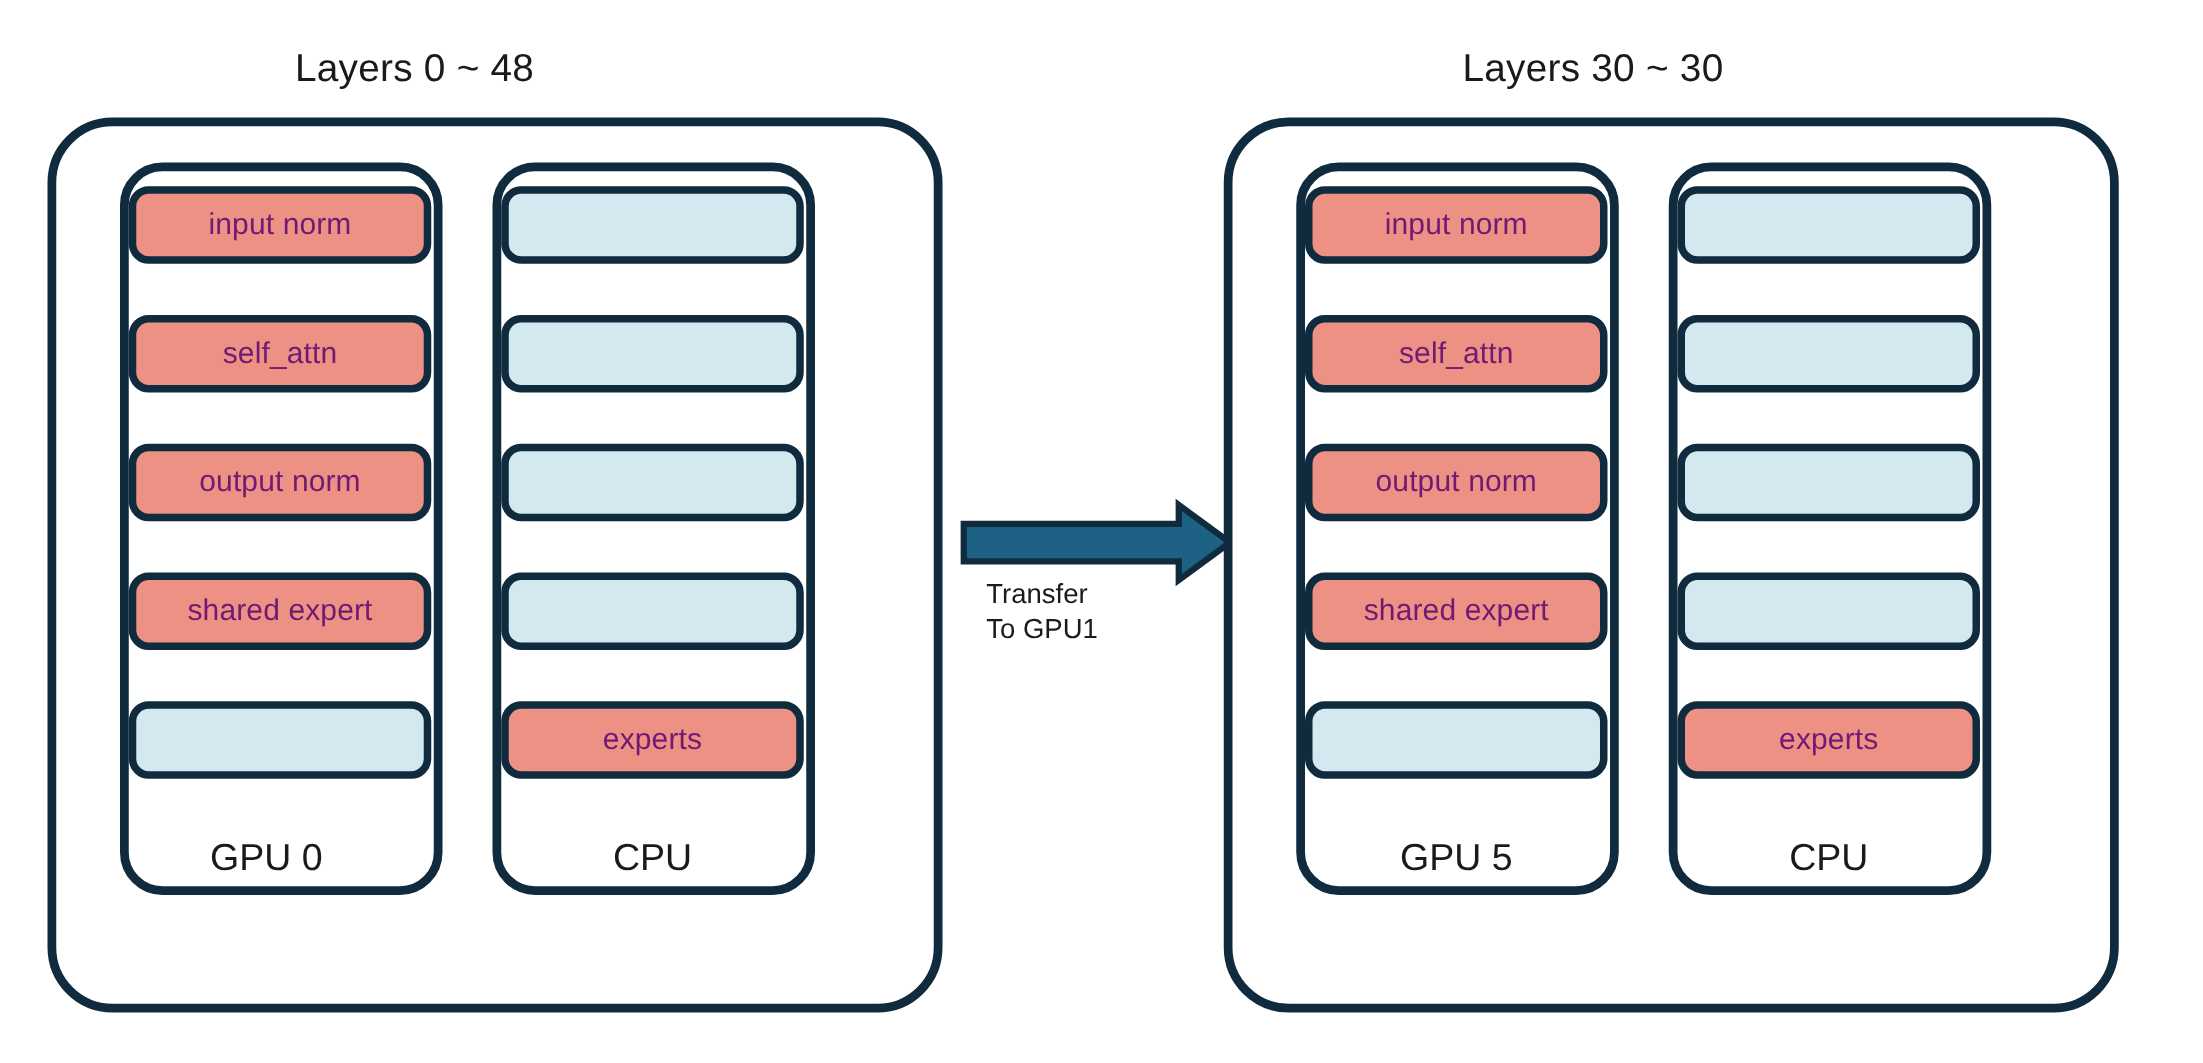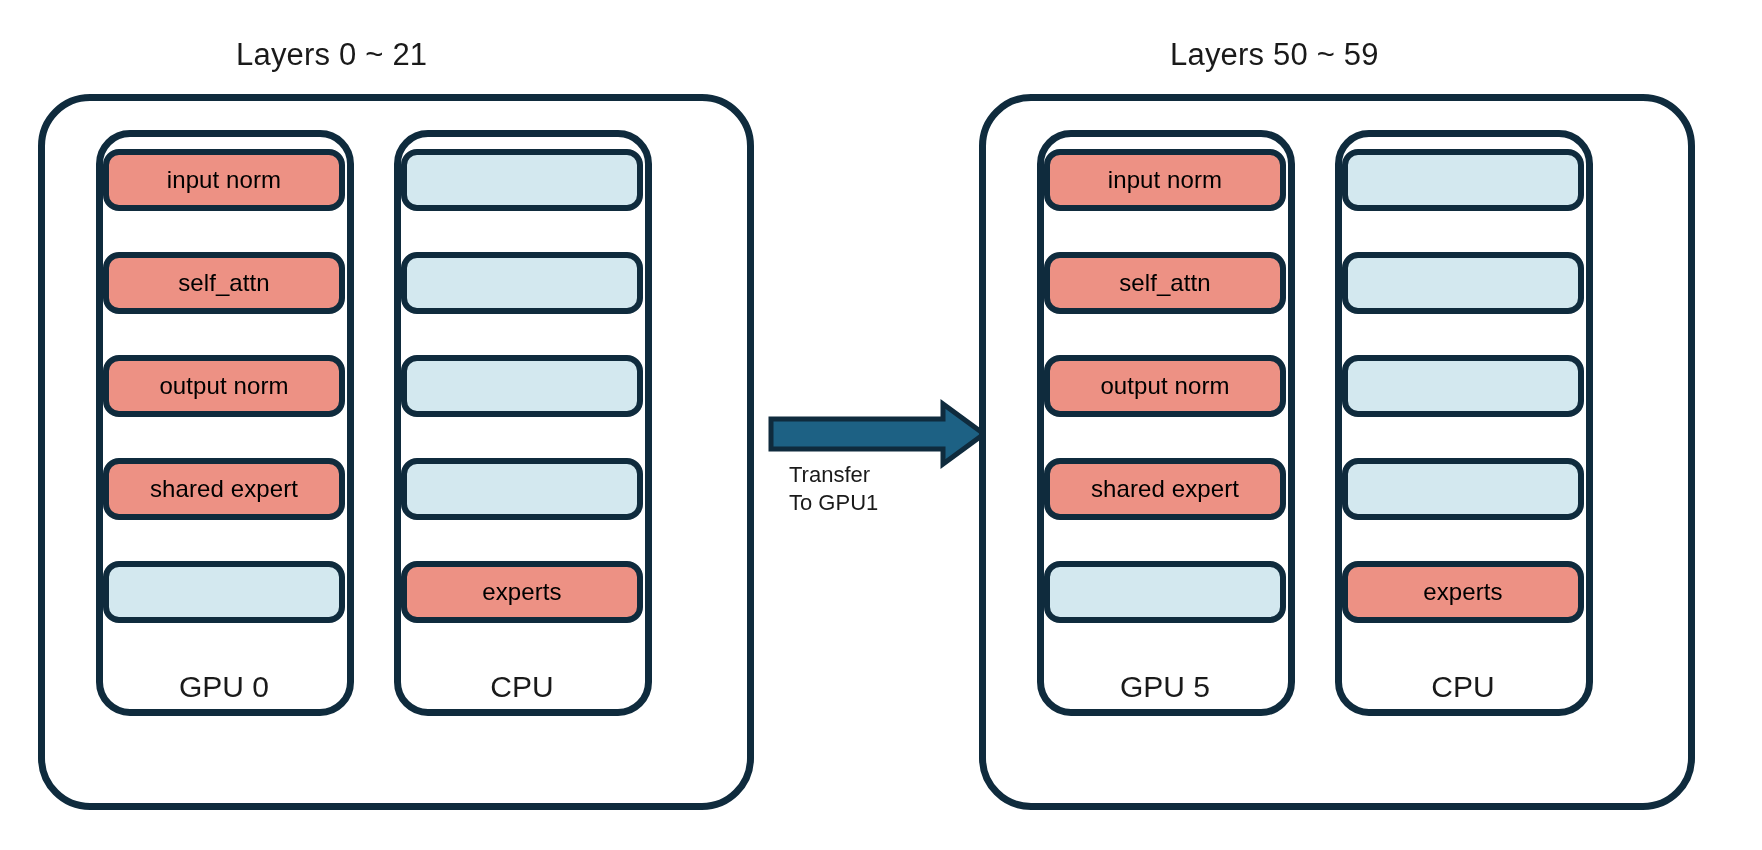--- a/index.html
+++ b/index.html
@@ -48,21 +48,21 @@
 
   
   .block {
     position: absolute;
     border: 6px solid #0f2b3d;
     border-radius: 16px;
     box-sizing: border-box;
     display: flex;
     align-items: center;
     justify-content: center;
-    color: #000000;
+    color: #701a75;
     font-size: 24px;
     white-space: nowrap;
     letter-spacing: 0.1px;
   }
   .block.red   { background: #ed9184; }
   .block.blue  { background: #d3e8ef; }
 
   
   .device-label {
     position: absolute;
@@ -117,50 +117,50 @@
 
     <g>
       <line x1="1166" y1="211" x2="1166" y2="246" stroke="#111111" stroke-width="7" marker-end="url(#arrowBlack)"></line>
       <line x1="1166" y1="314" x2="1166" y2="349" stroke="#111111" stroke-width="7" marker-end="url(#arrowBlack)"></line>
       <line x1="1166" y1="417" x2="1166" y2="452" stroke="#111111" stroke-width="7" marker-end="url(#arrowBlack)"></line>
     </g>
 
     <line x1="1286" y1="492" x2="1393" y2="585" stroke="#111111" stroke-width="7" marker-end="url(#arrowBlack)"></line>
   </svg>
 
-  <div class="panel-title" style="left:236px; top:37px;">Layers 0 ~ 21</div>
+  <div class="panel-title" style="left:236px; top:37px;">Layers 0 ~ 48</div>
 
   <div class="device" style="left:38px; top:94px; width:716px; height:716px;"></div>
 
   <div class="column" style="left:96px; top:130px; width:258px; height:586px;"></div>
 
   <div class="block red" style="left:103px; top:149px; width:242px; height:62px;">input norm</div>
   <div class="block red" style="left:103px; top:252px; width:242px; height:62px;">self_attn</div>
   <div class="block red" style="left:103px; top:355px; width:242px; height:62px;">output norm</div>
   <div class="block red" style="left:103px; top:458px; width:242px; height:62px;">shared expert</div>
   <div class="block blue" style="left:103px; top:561px; width:242px; height:62px;"></div>
 
-  <div class="device-label" style="left:103px; top:670px; width:242px;">GPU 0</div>
+  <div class="device-label" style="left:92px; top:670px; width:242px;">GPU 0</div>
 
   <div class="column" style="left:394px; top:130px; width:258px; height:586px;"></div>
 
   <div class="block blue" style="left:401px; top:149px; width:242px; height:62px;"></div>
   <div class="block blue" style="left:401px; top:252px; width:242px; height:62px;"></div>
   <div class="block blue" style="left:401px; top:355px; width:242px; height:62px;"></div>
   <div class="block blue" style="left:401px; top:458px; width:242px; height:62px;"></div>
   <div class="block red" style="left:401px; top:561px; width:242px; height:62px;">experts</div>
 
   <div class="device-label" style="left:401px; top:670px; width:242px;">CPU</div>
 
   <div class="transfer-caption" style="left:789px; top:461px;">
     <div>Transfer</div>
     <div>To GPU1</div>
   </div>
 
-  <div class="panel-title" style="left:1170px; top:37px;">Layers 50 ~ 59</div>
+  <div class="panel-title" style="left:1170px; top:37px;">Layers 30 ~ 30</div>
 
   <div class="device" style="left:979px; top:94px; width:716px; height:716px;"></div>
 
   <div class="column" style="left:1037px; top:130px; width:258px; height:586px;"></div>
 
   <div class="block red" style="left:1044px; top:149px; width:242px; height:62px;">input norm</div>
   <div class="block red" style="left:1044px; top:252px; width:242px; height:62px;">self_attn</div>
   <div class="block red" style="left:1044px; top:355px; width:242px; height:62px;">output norm</div>
   <div class="block red" style="left:1044px; top:458px; width:242px; height:62px;">shared expert</div>
   <div class="block blue" style="left:1044px; top:561px; width:242px; height:62px;"></div>

